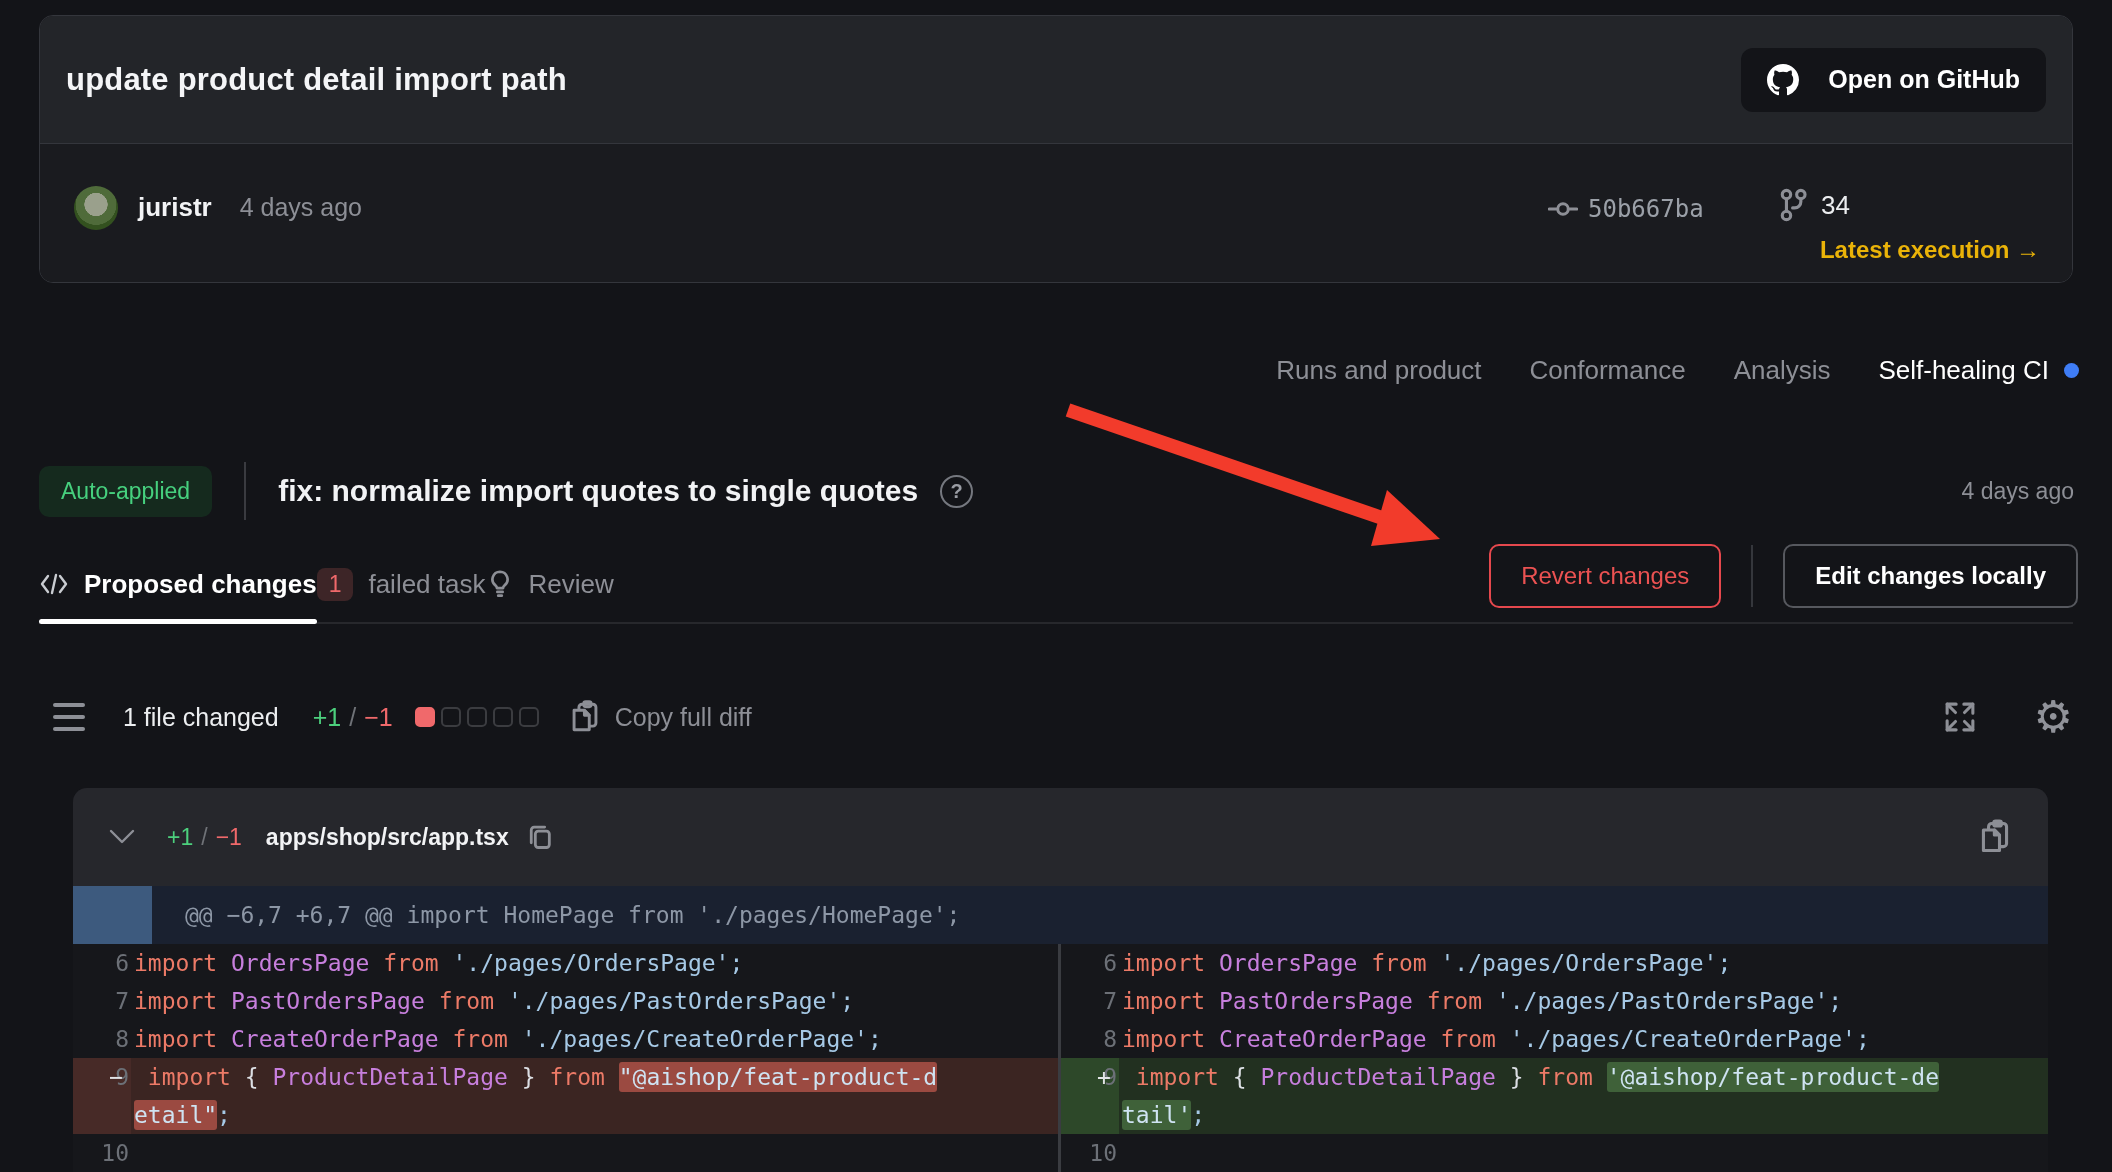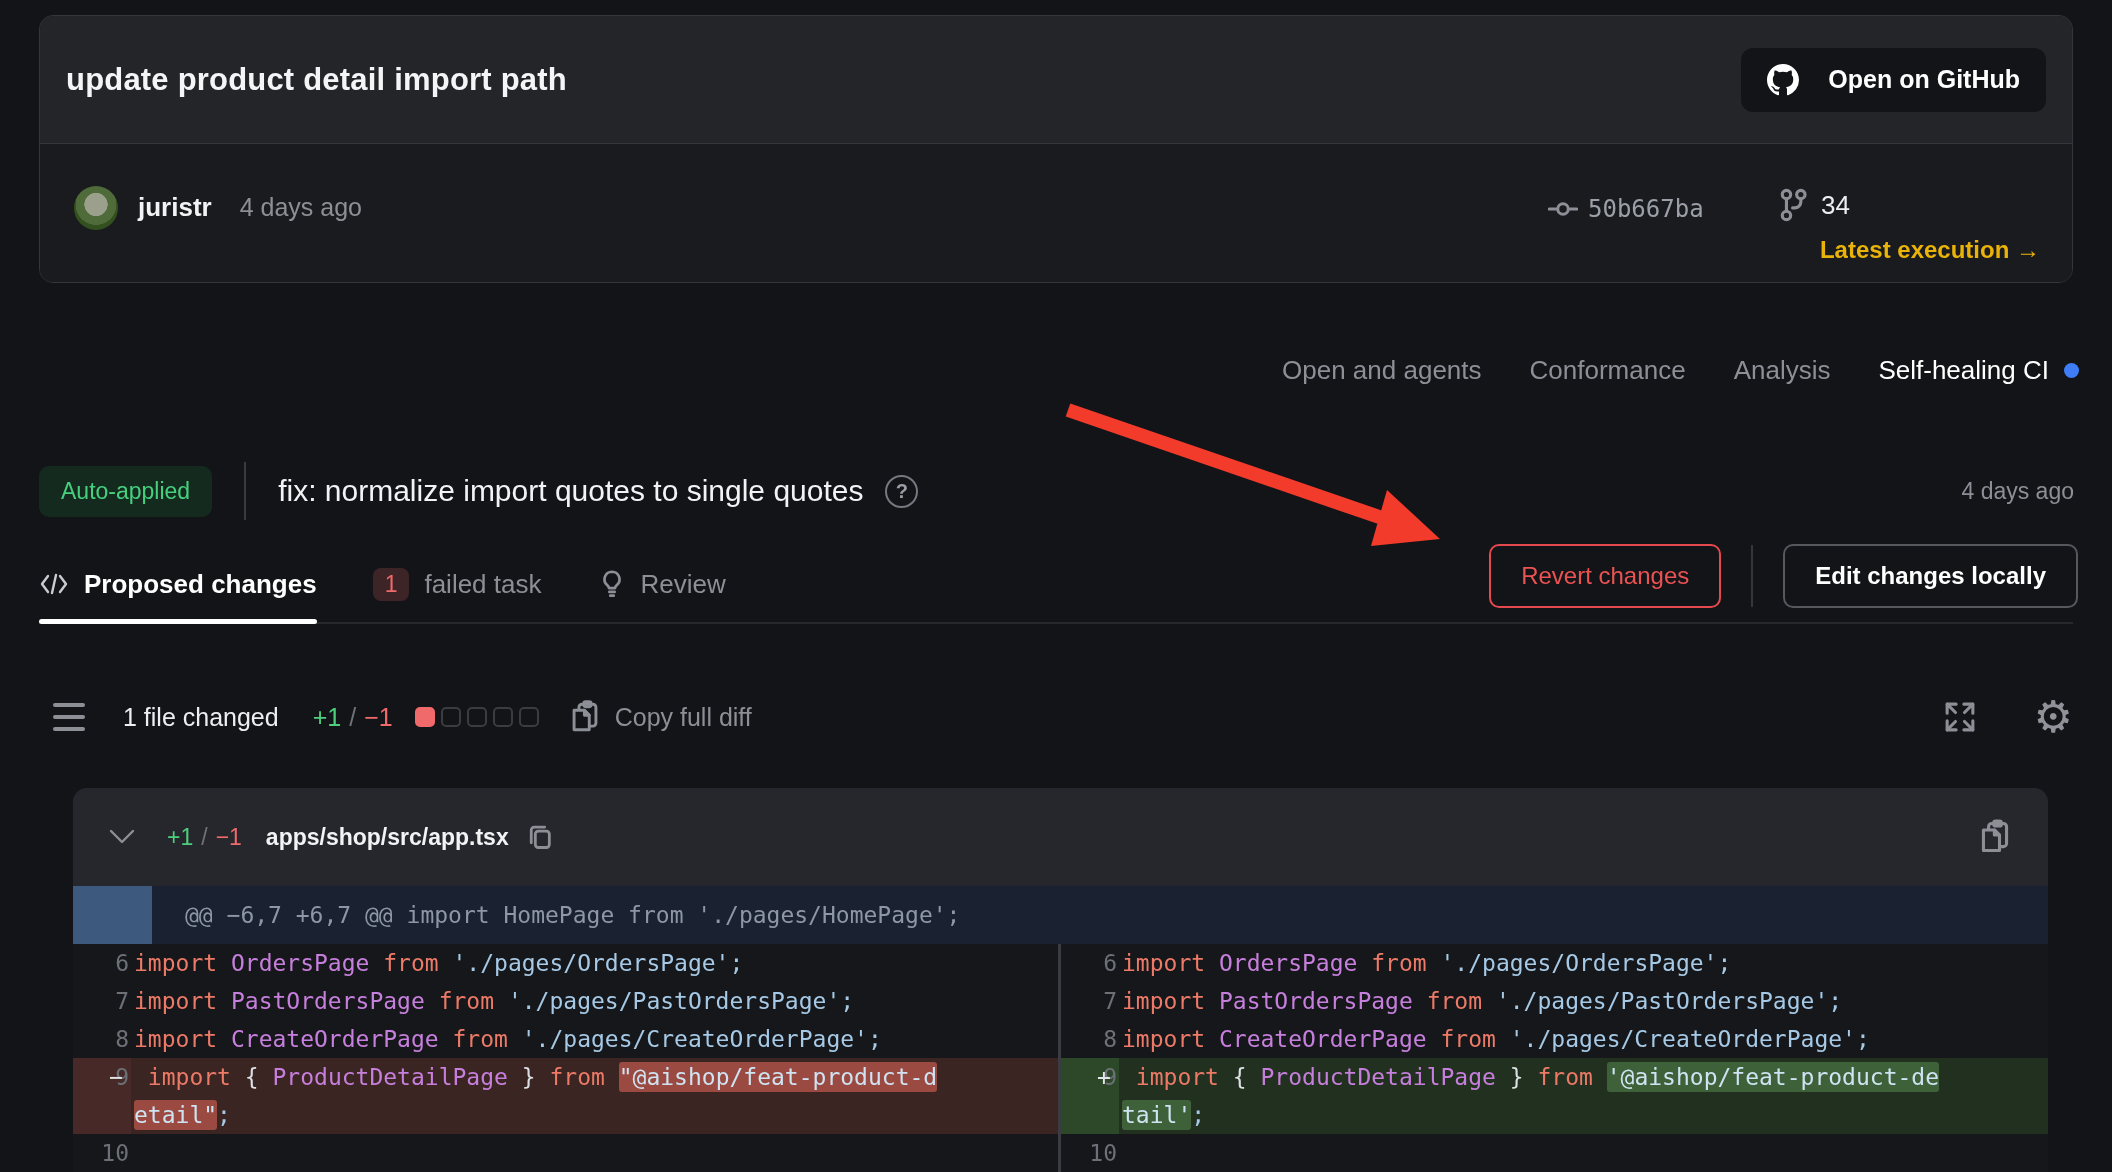--- a/index.html
+++ b/index.html
@@ -32,26 +32,26 @@
   
   .nav-row { position:absolute; top:342px; left:39px; right:33px; height:56px; display:flex; justify-content:flex-end; align-items:center; gap:48px; font-size:26px; color:#8d8f96; }
   .nav-item { cursor:pointer; display:flex; align-items:center; }
   .nav-item.active { color:#ffffff; }
   .nav-dot { width:15px; height:15px; border-radius:50%; background:#3f7df6; margin-left:15px; }
 
   
   .fix-row { position:absolute; top:460px; left:39px; right:38px; height:62px; display:flex; align-items:center; }
   .badge-autoapplied { background:#152a1e; color:#46d07e; font-size:23px; padding:12px 22px; border-radius:10px; }
   .vdiv { width:2px; height:58px; background:#3a3b40; margin:0 32px; }
-  .fix-title { font-size:30px; font-weight:400; color:#f2f3f5; }
+  .fix-title { font-size:30px; font-weight:700; color:#f2f3f5; }
   .help-icon { width:33px; height:33px; border:2.5px solid #75787f; border-radius:50%; color:#9preview; color:#9a9da4; display:grid; place-items:center; font-size:20px; font-weight:700; margin-left:22px; cursor:pointer; }
   .fix-time { margin-left:auto; font-size:23px; color:#8d8f96; }
 
   
-  .tabs-row { position:absolute; top:546px; left:39px; right:39px; height:78px; border-bottom:2px solid #27282c; display:flex; align-items:center; gap:56px; }
+  .tabs-row { position:absolute; top:546px; left:39px; right:39px; height:78px; border-bottom:2px solid #27282c; display:flex; align-items:center; }
   .tab { display:flex; align-items:center; gap:15px; font-size:26px; color:#8d8f96; height:100%; position:relative; cursor:pointer; }
   .tab.active { color:#ffffff; font-weight:700; }
   .tab.active::after { content:""; position:absolute; left:0; right:0; bottom:-2px; height:5px; border-radius:3px; background:#ffffff; }
   .failed-badge { background:#3d2527; color:#f0696b; border-radius:8px; padding:3px 12px; font-size:23px; }
 
   .actions { position:absolute; top:544px; right:34px; display:flex; align-items:center; gap:30px; }
   .btn { height:64px; display:flex; align-items:center; border-radius:10px; font-size:24px; background:transparent; cursor:pointer; }
   .btn-revert { padding:0 30px; border:2px solid #e5484d; color:#eb5252; }
   .btn-vdiv { width:2px; height:62px; background:#35373c; }
   .btn-edit { padding:11px 30px; border:2px solid #56585e; color:#ffffff; font-weight:700; }
@@ -149,21 +149,21 @@
             <path d="M7 8.2 v9.6 M18 8.2 v2.3 c0 2.6 -2.1 4.7 -4.7 4.7 h-1.6"></path>
           </svg>
       </span>
       <span class="exec-count">34</span>
     </div>
     <div class="latest-exec">Latest execution →</div>
   </div>
 </div>
 
 <div class="nav-row">
-  <span class="nav-item">Open and agents</span>
+  <span class="nav-item">Runs and product</span>
   <span class="nav-item">Conformance</span>
   <span class="nav-item">Analysis</span>
   <span class="nav-item active">
     <span>Self-healing CI</span>
     <span class="nav-dot"></span>
   </span>
 </div>
 
 <div class="fix-row">
   <span class="badge-autoapplied">Auto-applied</span>

